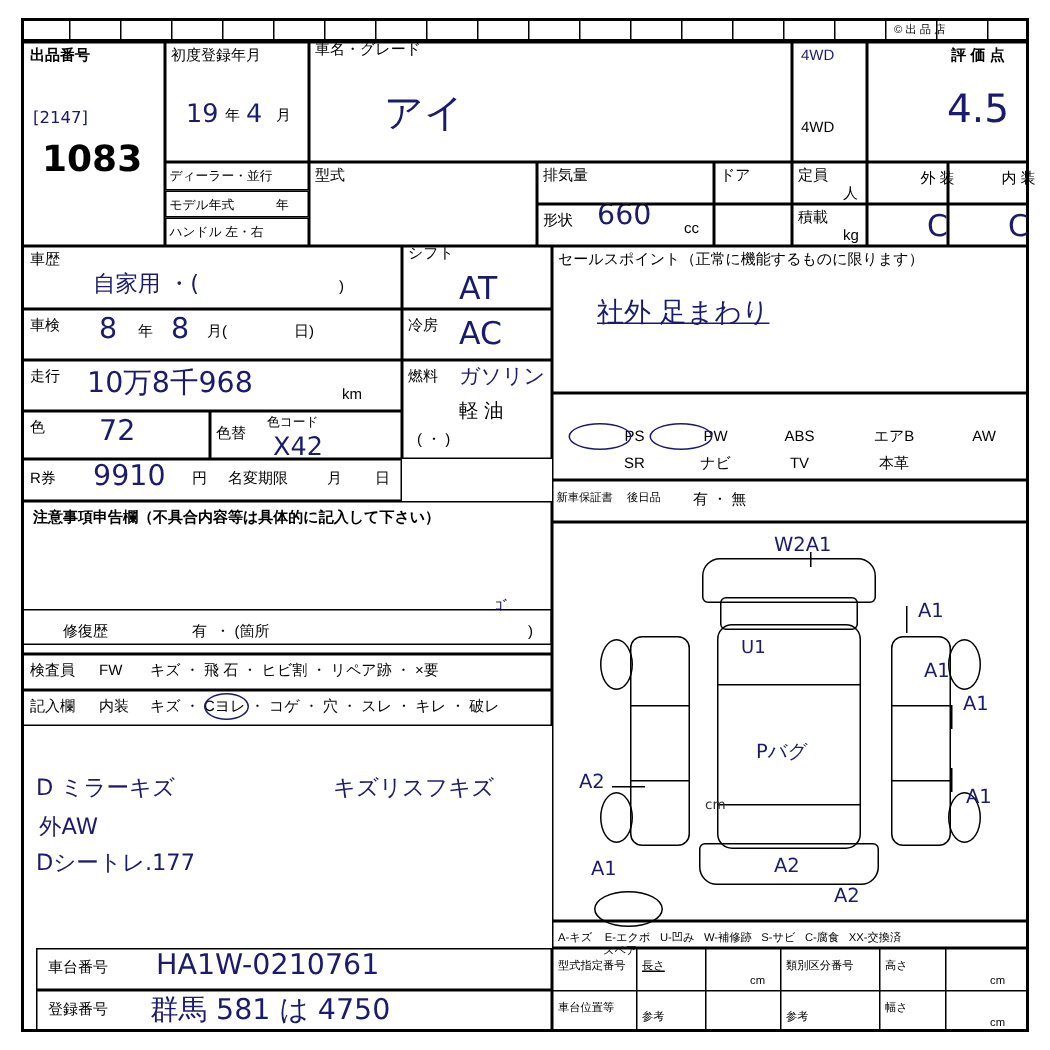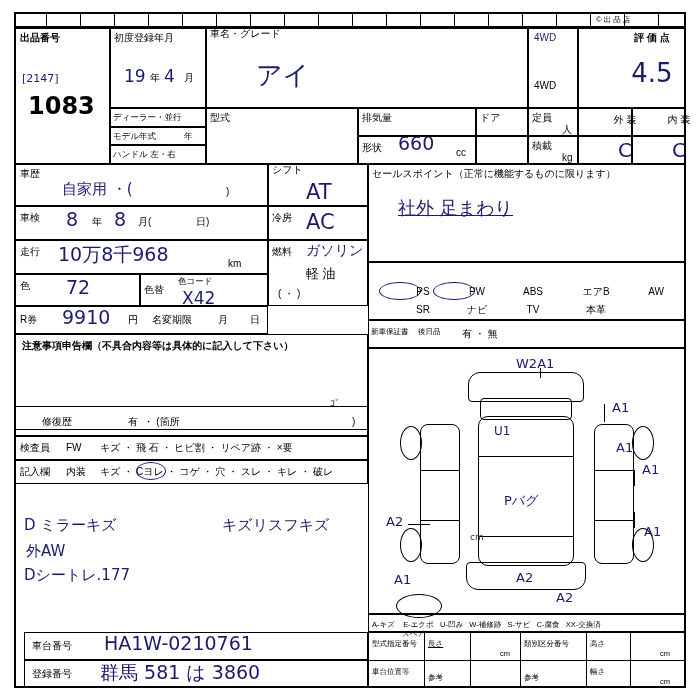--- a/index.html
+++ b/index.html
@@ -291,15 +291,15 @@
   <div class="lbl xs" style="left:524px;top:672px;">参考</div>
   <div class="lbl xs" style="left:590px;top:666px;">幅さ</div>
   <div class="lbl xs" style="left:660px;top:676px;">cm</div>
 
   <div class="box" style="left:24px;top:632px;width:344px;height:28px;"></div>
   <div class="lbl" style="left:32px;top:640px;">車台番号</div>
   <div class="hw" style="left:104px;top:632px;font-size:19px;">HA1W-0210761</div>
 
   <div class="box" style="left:24px;top:660px;width:344px;height:28px;"></div>
   <div class="lbl" style="left:32px;top:668px;">登録番号</div>
-  <div class="hw" style="left:100px;top:660px;font-size:19px;">群馬 581 は 3860</div>
+  <div class="hw" style="left:100px;top:660px;font-size:19px;">群馬 581 は 4750</div>
 
 </div>
 
 </body></html>

